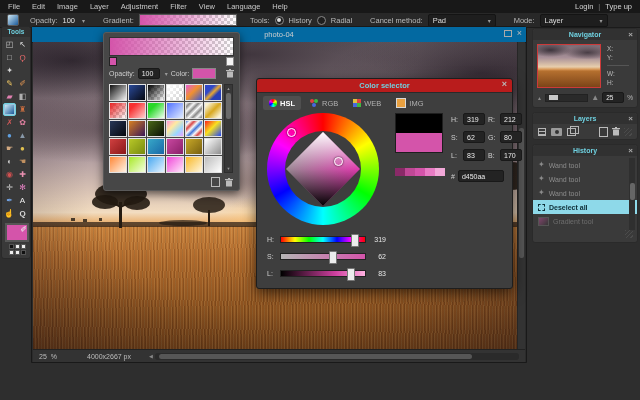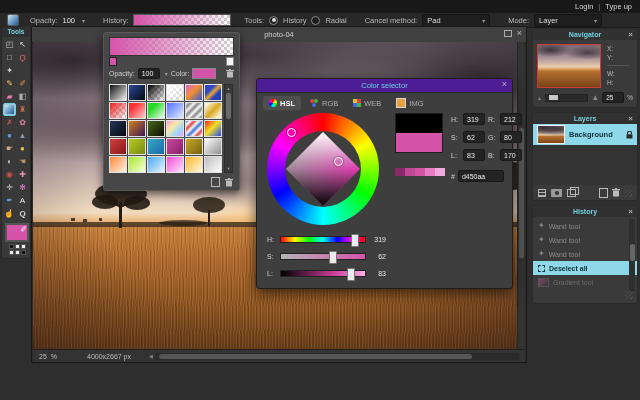--- a/index.html
+++ b/index.html
@@ -45,21 +45,21 @@
   .grad-chip{width:9px;height:9px;border:1px solid #9ac8e0;background:linear-gradient(135deg,#cfe8f4,#1a5a9a);}
   .fg-wrap{margin:3px auto 0;width:22px;}
   .fg-swatch{width:20px;height:15px;border:2px solid #565656;position:relative;}
   .fg-swatch .tglyph{position:absolute;right:0px;top:1px;color:#f0f0f0;font-size:8px;}
   .bw-grid{margin:2px auto 0;display:grid;grid-template-columns:repeat(3,5px);grid-auto-rows:5px;
            width:15px;gap:1px;}
   .bw-grid span{display:block;border:0.5px solid #555;}
   
   .doc-window{position:absolute;left:31px;top:26px;width:496px;height:337px;background:#2b2b2b;
               border:1px solid #191919;border-radius:3px 3px 0 0;box-sizing:border-box;z-index:1;}
-  .doc-title{height:15px;background:#404040;border-bottom:1px solid #1d1d1d;position:relative;
+  .doc-title{height:15px;background:#0369a1;border-bottom:1px solid #1d1d1d;position:relative;
              display:flex;align-items:center;justify-content:center;font-size:7.5px;color:#cfcfcf;}
   .doc-controls{position:absolute;right:4px;top:2px;display:flex;gap:5px;align-items:center;color:#aaa;}
   .icon-restore{width:6px;height:5px;border:1px solid #aaa;display:inline-block;}
   .icon-close{font-size:9px;line-height:1;color:#bbb;}
   .photo{position:absolute;left:1px;top:15px;width:487px;height:310px;overflow:hidden;
     background-image:
       radial-gradient(ellipse 180px 55px at 8% 6%,rgba(52,44,52,.95),rgba(52,44,52,0) 70%),
       radial-gradient(ellipse 240px 70px at 45% 4%,rgba(60,50,58,.9),rgba(60,50,58,0) 70%),
       radial-gradient(ellipse 220px 60px at 92% 10%,rgba(55,46,54,.9),rgba(55,46,54,0) 70%),
       radial-gradient(ellipse 260px 50px at 20% 28%,rgba(84,68,76,.75),rgba(84,68,76,0) 70%),
@@ -100,22 +100,22 @@
   .gp-grid{display:grid;grid-template-columns:repeat(6,18px);grid-auto-rows:17px;gap:1px;}
   .preset{border:1.5px solid #e2e2e2;box-sizing:border-box;position:relative;}
   .gp-scroll{width:7px;margin-left:2px;background:#383838;border:1px solid #2d2d2d;position:relative;}
   .gp-scroll .thumb{position:absolute;left:1px;right:1px;top:8px;height:26px;background:#6a6a6a;border-radius:2px;}
   .sarrow{position:absolute;left:0;right:0;text-align:center;font-size:4px;color:#999;}
   .gp-footer{position:absolute;bottom:3px;right:6px;display:flex;gap:5px;color:#bbb;align-items:center;}
   .icon-page{width:7px;height:8px;border:1px solid currentColor;display:inline-block;}
   
   .color-dialog{position:absolute;left:256px;top:78px;width:255px;height:209px;background:#3e3e3e;
                 border:1px solid #1e1e1e;border-radius:3px;box-shadow:0 4px 14px rgba(0,0,0,.65);z-index:6;}
-  .cd-title{height:13px;background:#4c1d95;border-bottom:1px solid #2a2a2a;border-radius:3px 3px 0 0;
-            display:flex;align-items:center;justify-content:center;font-size:7.5px;font-weight:normal;color:#6fd1e0;position:relative;}
+  .cd-title{height:13px;background:#b91c1c;border-bottom:1px solid #2a2a2a;border-radius:3px 3px 0 0;
+            display:flex;align-items:center;justify-content:center;font-size:7.5px;font-weight:bold;color:#6fd1e0;position:relative;}
   .cd-close{position:absolute;right:5px;top:1px;}
   .cd-tabs{display:flex;gap:3px;padding:3px 6px 0;}
   .tab{display:flex;align-items:center;gap:3px;font-size:7.5px;color:#b0b0b0;padding:2px 6px;border-radius:2px;}
   .tab.active{background:#4f4f4f;color:#fff;font-weight:bold;}
   .ti-wheel{width:8px;height:8px;border-radius:50%;background:conic-gradient(#f00,#ff0,#0f0,#0ff,#00f,#f0f,#f00);}
   .ti-rgb{width:9px;height:8px;position:relative;}
   .ti-rgb::before{content:"";position:absolute;left:0;top:0;width:4px;height:4px;border-radius:50%;background:#e04040;
                   box-shadow:4px 0 0 #40b840,2px 4px 0 #4868e0;}
   .ti-web{width:8px;height:8px;background:conic-gradient(#e04040 0 25%,#40b840 0 50%,#4868e0 0 75%,#e0c040 0);}
   .ti-img{width:8px;height:8px;background:#e8a040;border:1px solid #d8d8d8;}
@@ -196,34 +196,45 @@
   .hist-scroll{position:absolute;right:2px;top:13px;bottom:12px;width:6px;background:#2f2f2f;}
   .hist-scroll .thumb{position:absolute;left:0.5px;right:0.5px;top:35%;height:24%;background:#666;border-radius:2px;}
   .hist-footer{height:10px;display:flex;justify-content:flex-end;padding:0 4px 2px;}
 </style>
 </head>
 <body>
 
 <div id="app" data-name="app-root">
 
   <div class="menu-bar" data-name="menu-bar">
+    <div class="menu-items" data-name="menu-items">
+        <span class="menu-item" data-name="menu-file">File</span>
+        <span class="menu-item" data-name="menu-edit">Edit</span>
+        <span class="menu-item" data-name="menu-image">Image</span>
+        <span class="menu-item" data-name="menu-layer">Layer</span>
+        <span class="menu-item" data-name="menu-adjustment">Adjustment</span>
+        <span class="menu-item" data-name="menu-filter">Filter</span>
+        <span class="menu-item" data-name="menu-view">View</span>
+        <span class="menu-item" data-name="menu-language">Language</span>
+        <span class="menu-item" data-name="menu-help">Help</span>
+      </div>
     <div class="menu-auth" data-name="auth-links">
       <span data-name="login-link">Login</span>
       <span class="menu-sep" data-name="auth-separator">|</span>
       <span data-name="signup-link">Type up</span>
     </div>
   </div>
 
   <div class="options-bar" data-name="options-bar">
     <span class="tool-chip" data-name="active-tool-icon"></span>
     <span data-name="opacity-label">Opacity:</span>
     <span class="ob-val" data-name="opacity-value">100</span>
     <span class="caret" data-name="chevron-down-icon">▾</span>
     <span class="gap8"></span>
-    <span data-name="gradient-label">History:</span>
+    <span data-name="gradient-label">Gradient:</span>
     <span class="ob-grad checker" data-name="gradient-preview">
         <span class="grad-overlay" data-name="gradient-preview-fill" style="background: linear-gradient(to right, rgb(212, 84, 170), rgba(212, 84, 170, 0));"></span>
       </span>
     <span data-name="type-label">Tools:</span>
     <span class="radio on" data-name="linear-radio"></span>
     <span data-name="linear-label">History</span>
     <span class="radio" data-name="radial-radio"></span>
     <span data-name="radial-label">Radial</span>
     <span class="gap8"></span>
     <span data-name="spread-method-label">Cancel method:</span>
@@ -579,30 +590,20 @@
         <span class="vbox" data-name="navigator-zoom-value">25</span>
         <span data-name="navigator-zoom-unit">%</span>
       </div>
     </div>
 
     <div class="panel" data-name="layers-panel">
       <div class="phead">
         <span data-name="layers-title">Layers</span>
         <span class="pclose" data-name="close-panel-icon">×</span>
       </div>
-      <div class="layers-list" data-name="layers-list">
-        <div class="layer-row selected" data-name="layer-row-background">
-          <div class="layer-thumb mini-photo" data-name="layer-thumbnail"></div>
-          <span class="layer-name" data-name="layer-name">Background</span>
-          <svg data-name="lock-icon" width="7" height="8" viewBox="0 0 7 8">
-              <path d="M1.5 3.2V2.2a2 2 0 0 1 4 0v1" fill="none" stroke="#2a2a2a" stroke-width="1.1"></path>
-              <rect x="0.5" y="3.2" width="6" height="4.3" rx="0.6" fill="#2a2a2a"></rect>
-            </svg>
-        </div>
-      </div>
       <div class="layers-bar" data-name="layers-toolbar">
         <span class="icon-lines" data-name="layer-settings-icon"></span>
         <span class="icon-mask" data-name="layer-mask-icon"></span>
         <span class="icon-arrange" data-name="move-layer-icon"></span>
         <span class="icon-right">
           <span class="icon-page" data-name="new-layer-icon"></span>
           <svg data-name="delete-layer-icon" width="8" height="9" viewBox="0 0 8 9">
               <rect x="1" y="2.5" width="6" height="6" rx="0.5" fill="currentColor"></rect>
               <rect x="0" y="1" width="8" height="1.2" fill="currentColor"></rect>
               <rect x="3" y="0" width="2" height="1" fill="currentColor"></rect>

